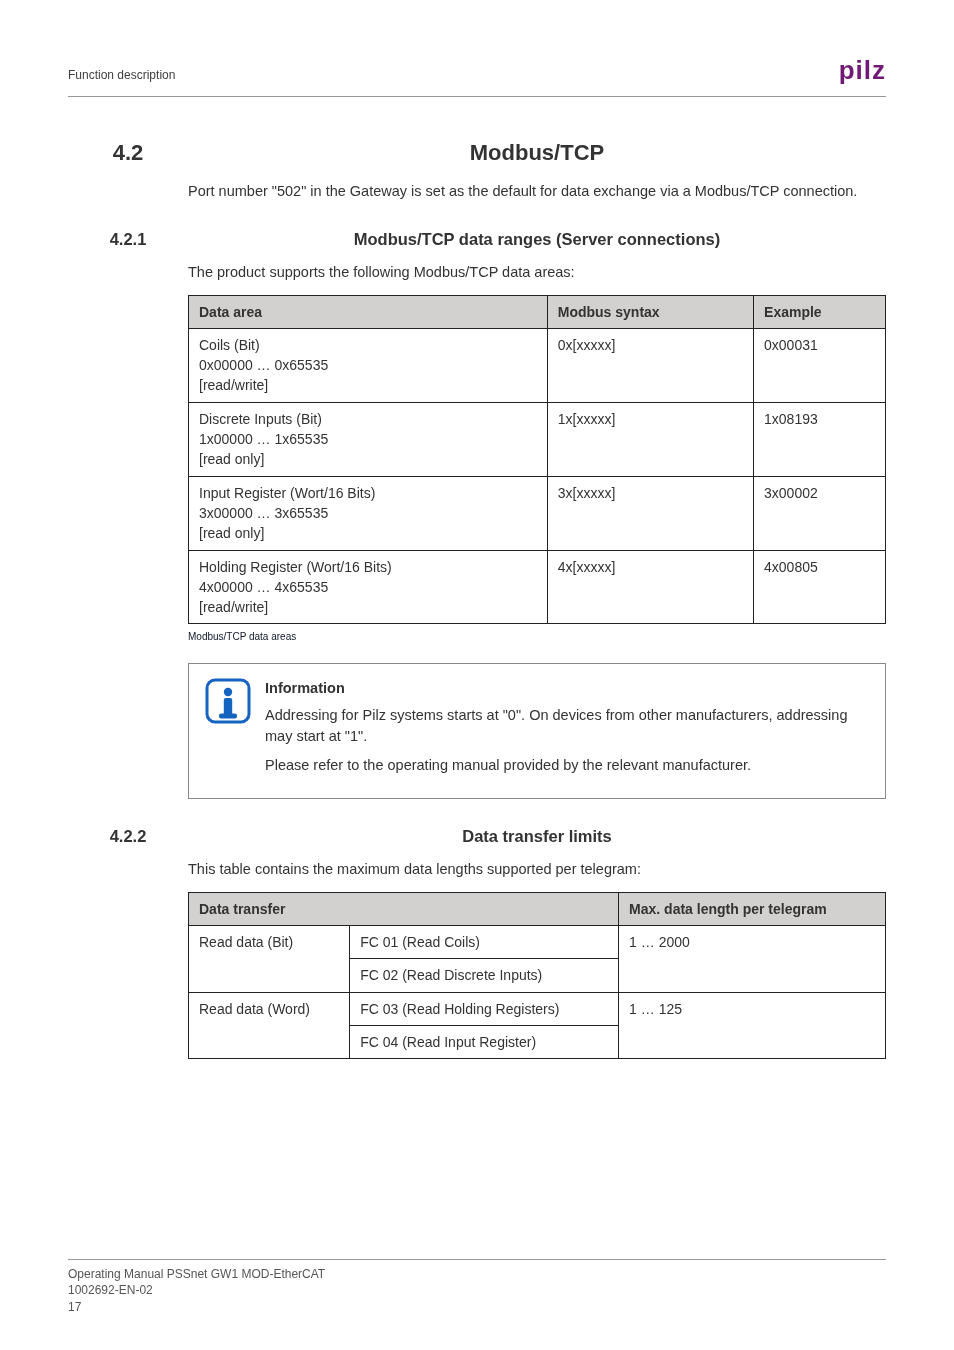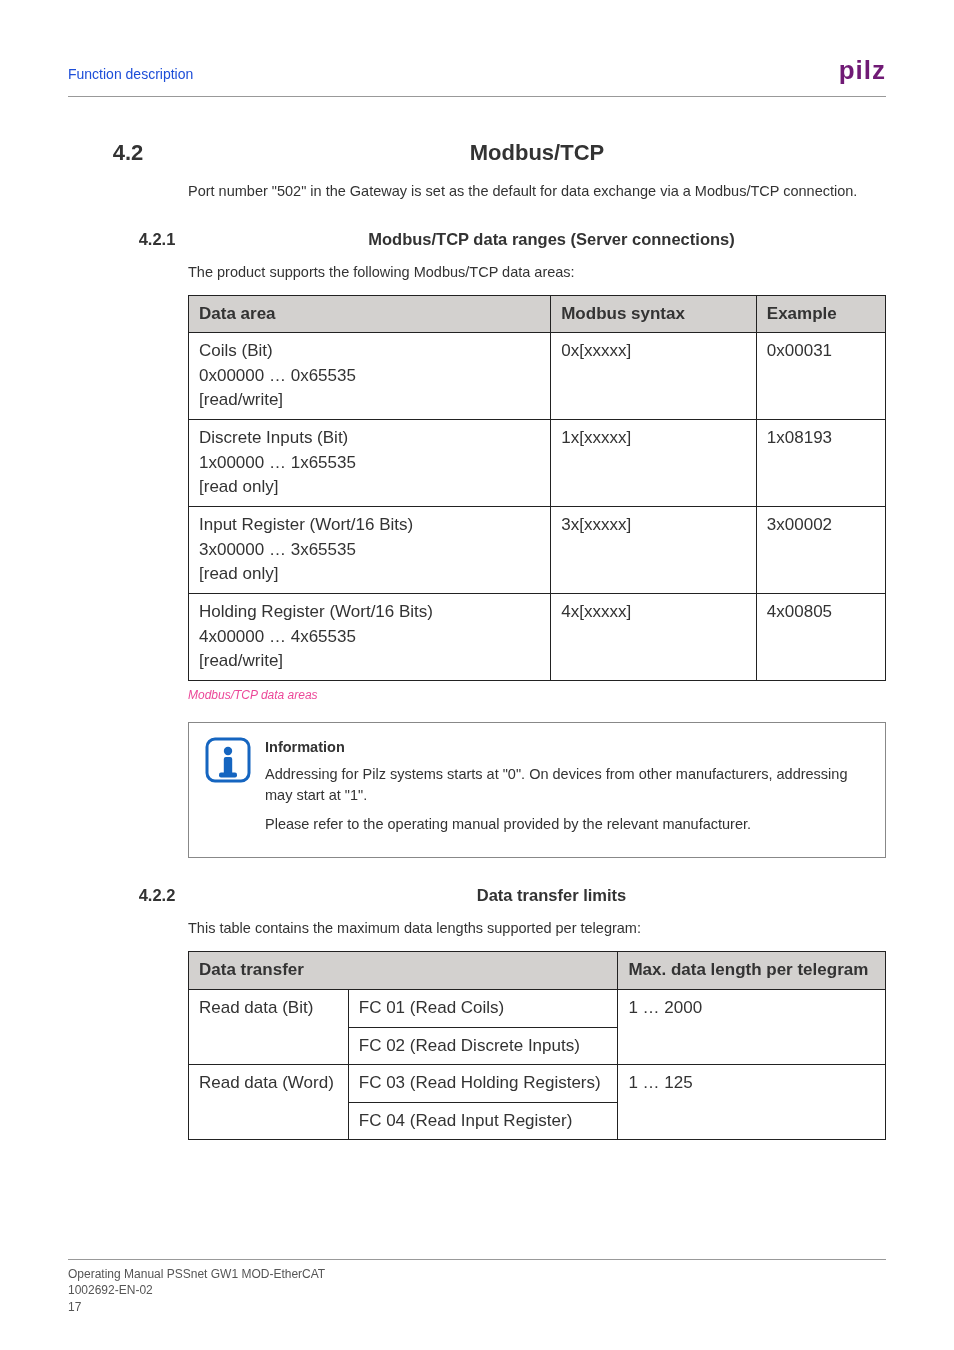--- a/index.html
+++ b/index.html
@@ -14,62 +14,61 @@
     line-height: 1.45;
   }
   .header-row {
     display: flex;
     justify-content: space-between;
     align-items: baseline;
     border-bottom: 1px solid #999;
     padding-bottom: 6px;
     margin-bottom: 40px;
   }
-  .header-left { font-size: 14px; color: #1d4ed8; }
+  .header-left { font-size: 12px; color: #404040; }
   .logo {
     color: #701a75;
     font-weight: 700;
     font-size: 26px;
     letter-spacing: 1px;
   }
   .section-row {
     display: flex;
     margin-top: 26px;
     margin-bottom: 10px;
     font-weight: 700;
   }
   .section-row.h2 { font-size: 22px; margin-top: 10px; margin-bottom: 12px; }
-  .section-row.h3 { font-size: 16.5px; margin-top: 26px; margin-bottom: 10px; margin-left: 29px; }
+  .section-row.h3 { font-size: 16.5px; margin-top: 26px; margin-bottom: 10px; }
   .sec-num { width: 120px; flex: 0 0 120px; text-align: center; }
   .sec-title { flex: 1; text-align: center; }
   .body-indent { margin-left: 120px; }
   .para { margin-bottom: 12px; }
   table.data {
     width: 100%;
     border-collapse: collapse;
     margin-top: 6px;
     margin-bottom: 6px;
-    font-size: 17px;
+    font-size: 14px;
   }
   table.data th, table.data td {
     border: 1px solid #222;
     padding: 6px 10px;
     text-align: left;
     vertical-align: top;
   }
   table.data th {
     background: #d3d1cf;
     font-weight: 700;
   }
   .table-caption {
-    font-size: 12px;
-    color: #ec4899;
+    font-size: 10px;
+    color: #0f172a;
     margin-top: 4px;
     margin-bottom: 18px;
-    font-style: italic;
   }
   .info-box {
     border: 1px solid #888;
     padding: 14px 16px 14px 16px;
     display: flex;
     gap: 14px;
     margin-bottom: 24px;
     margin-top: 16px;
   }
   .info-icon {

